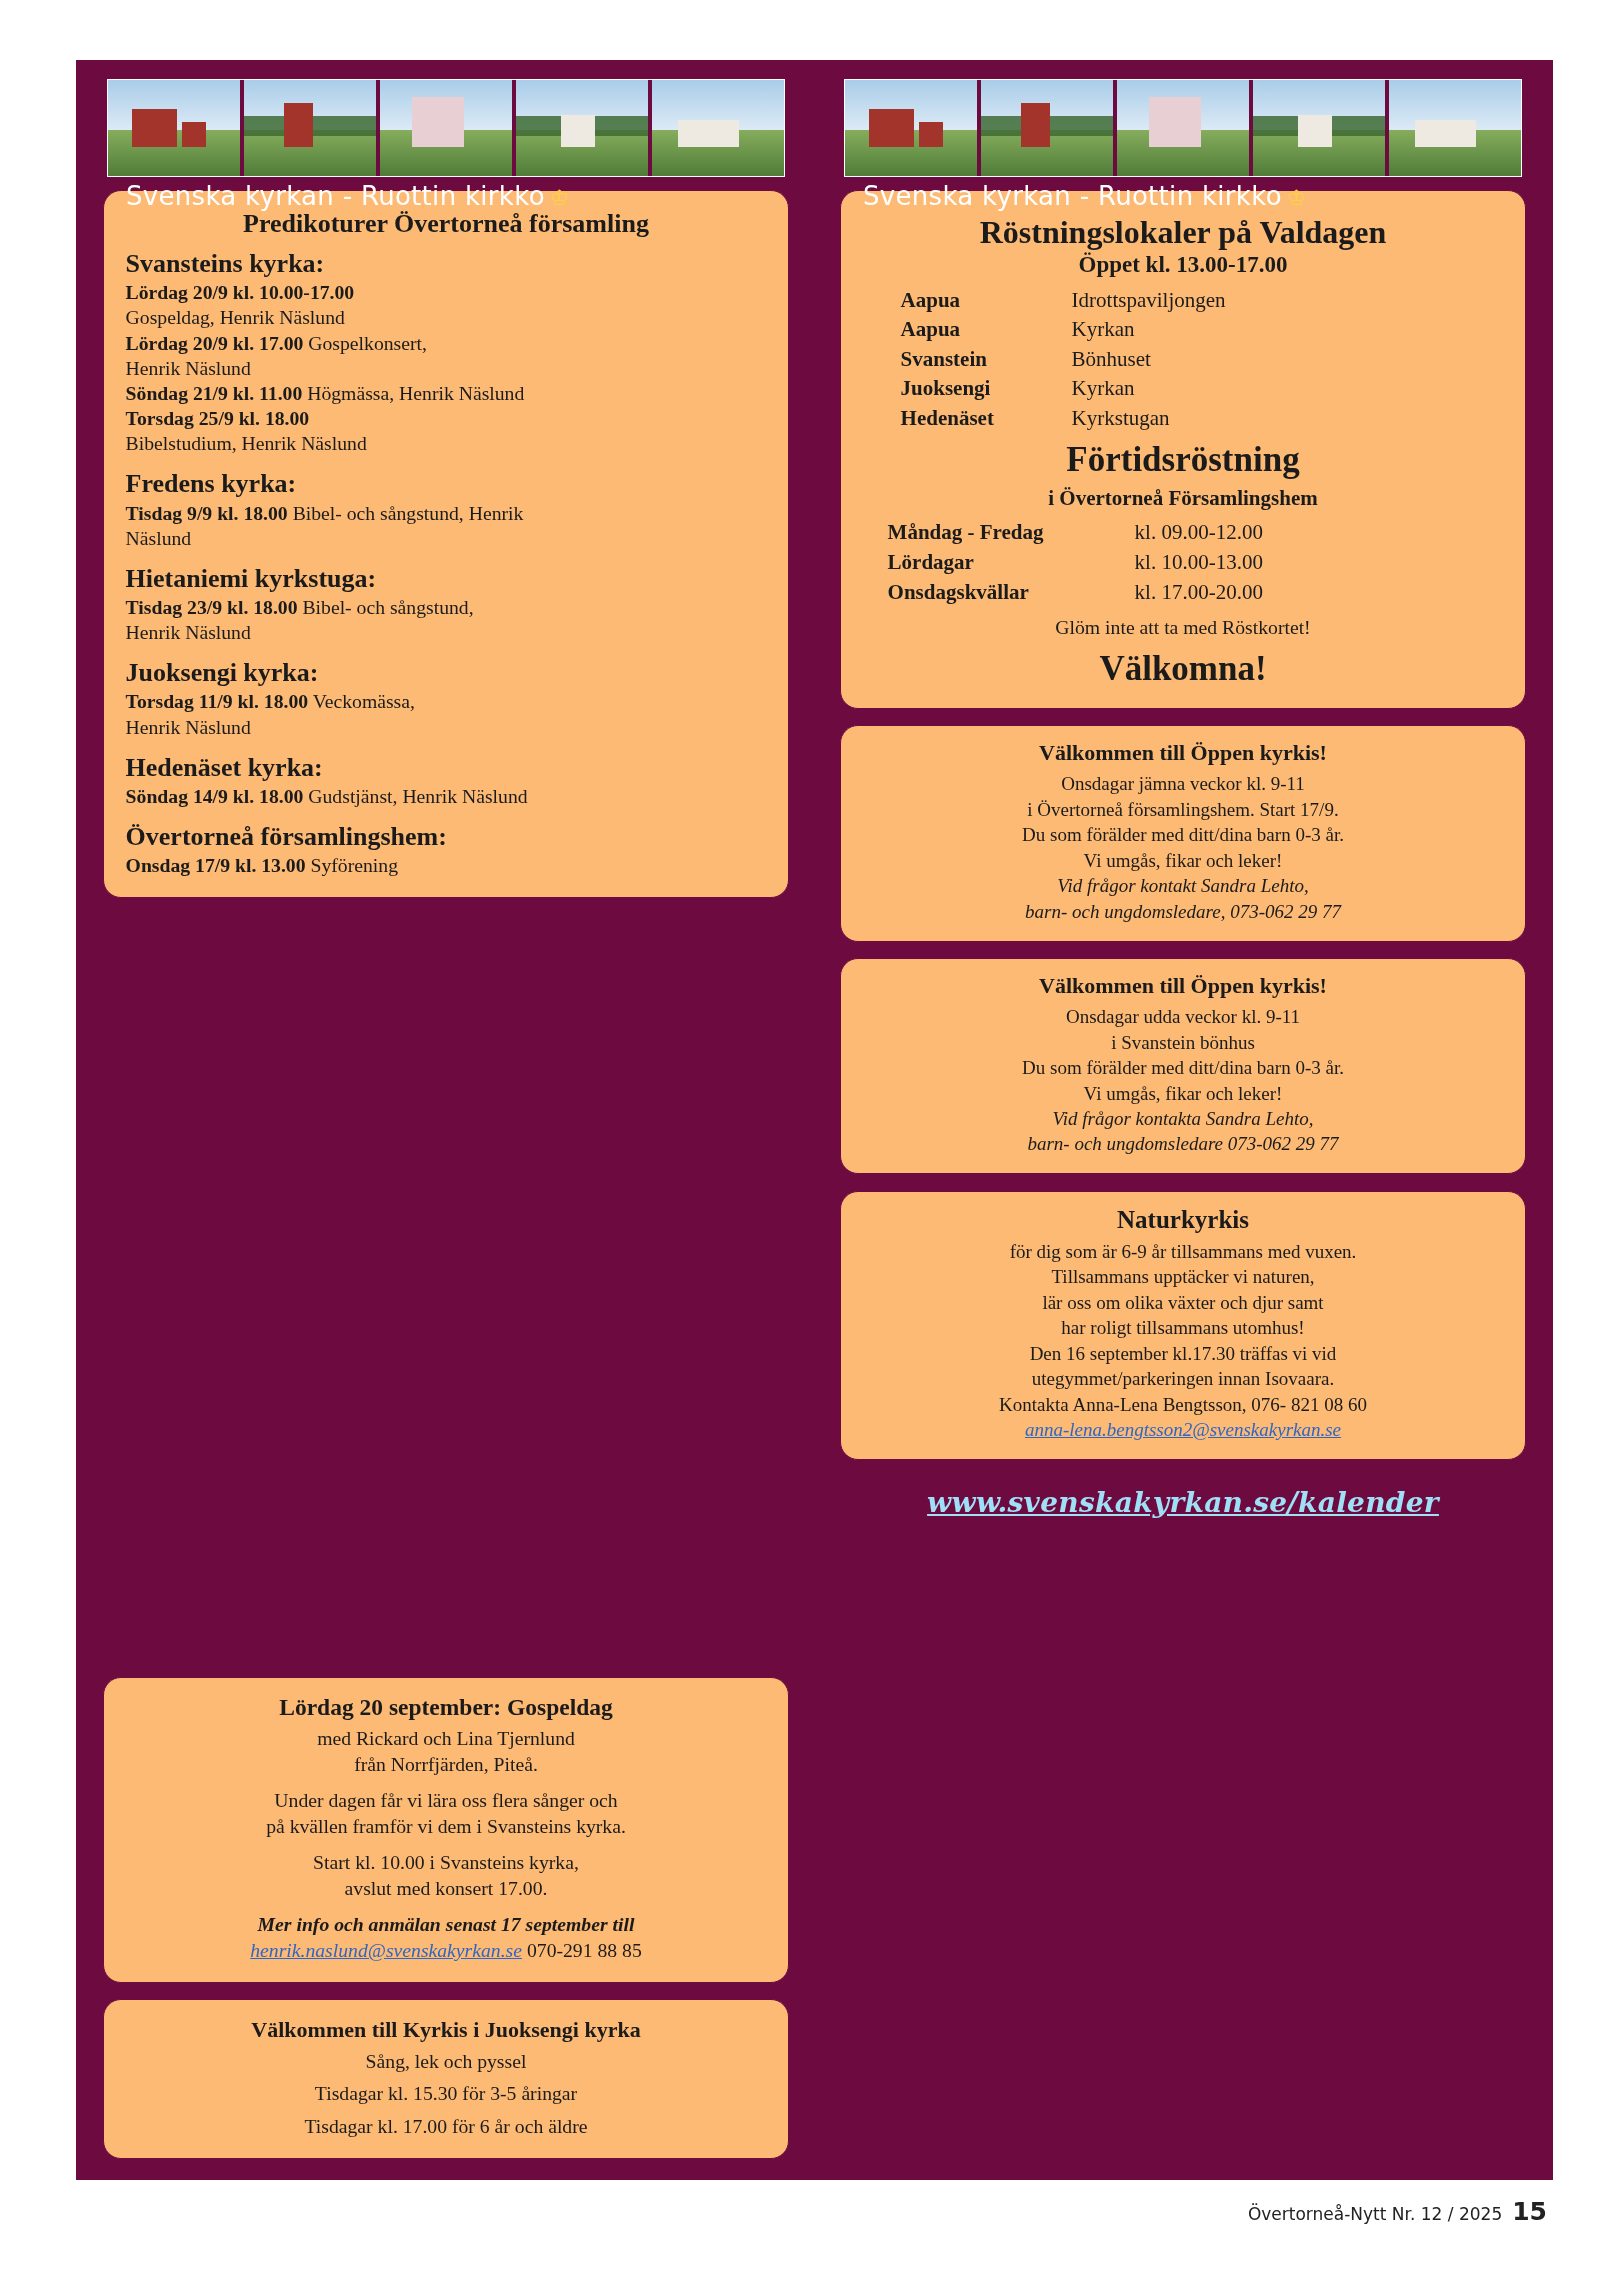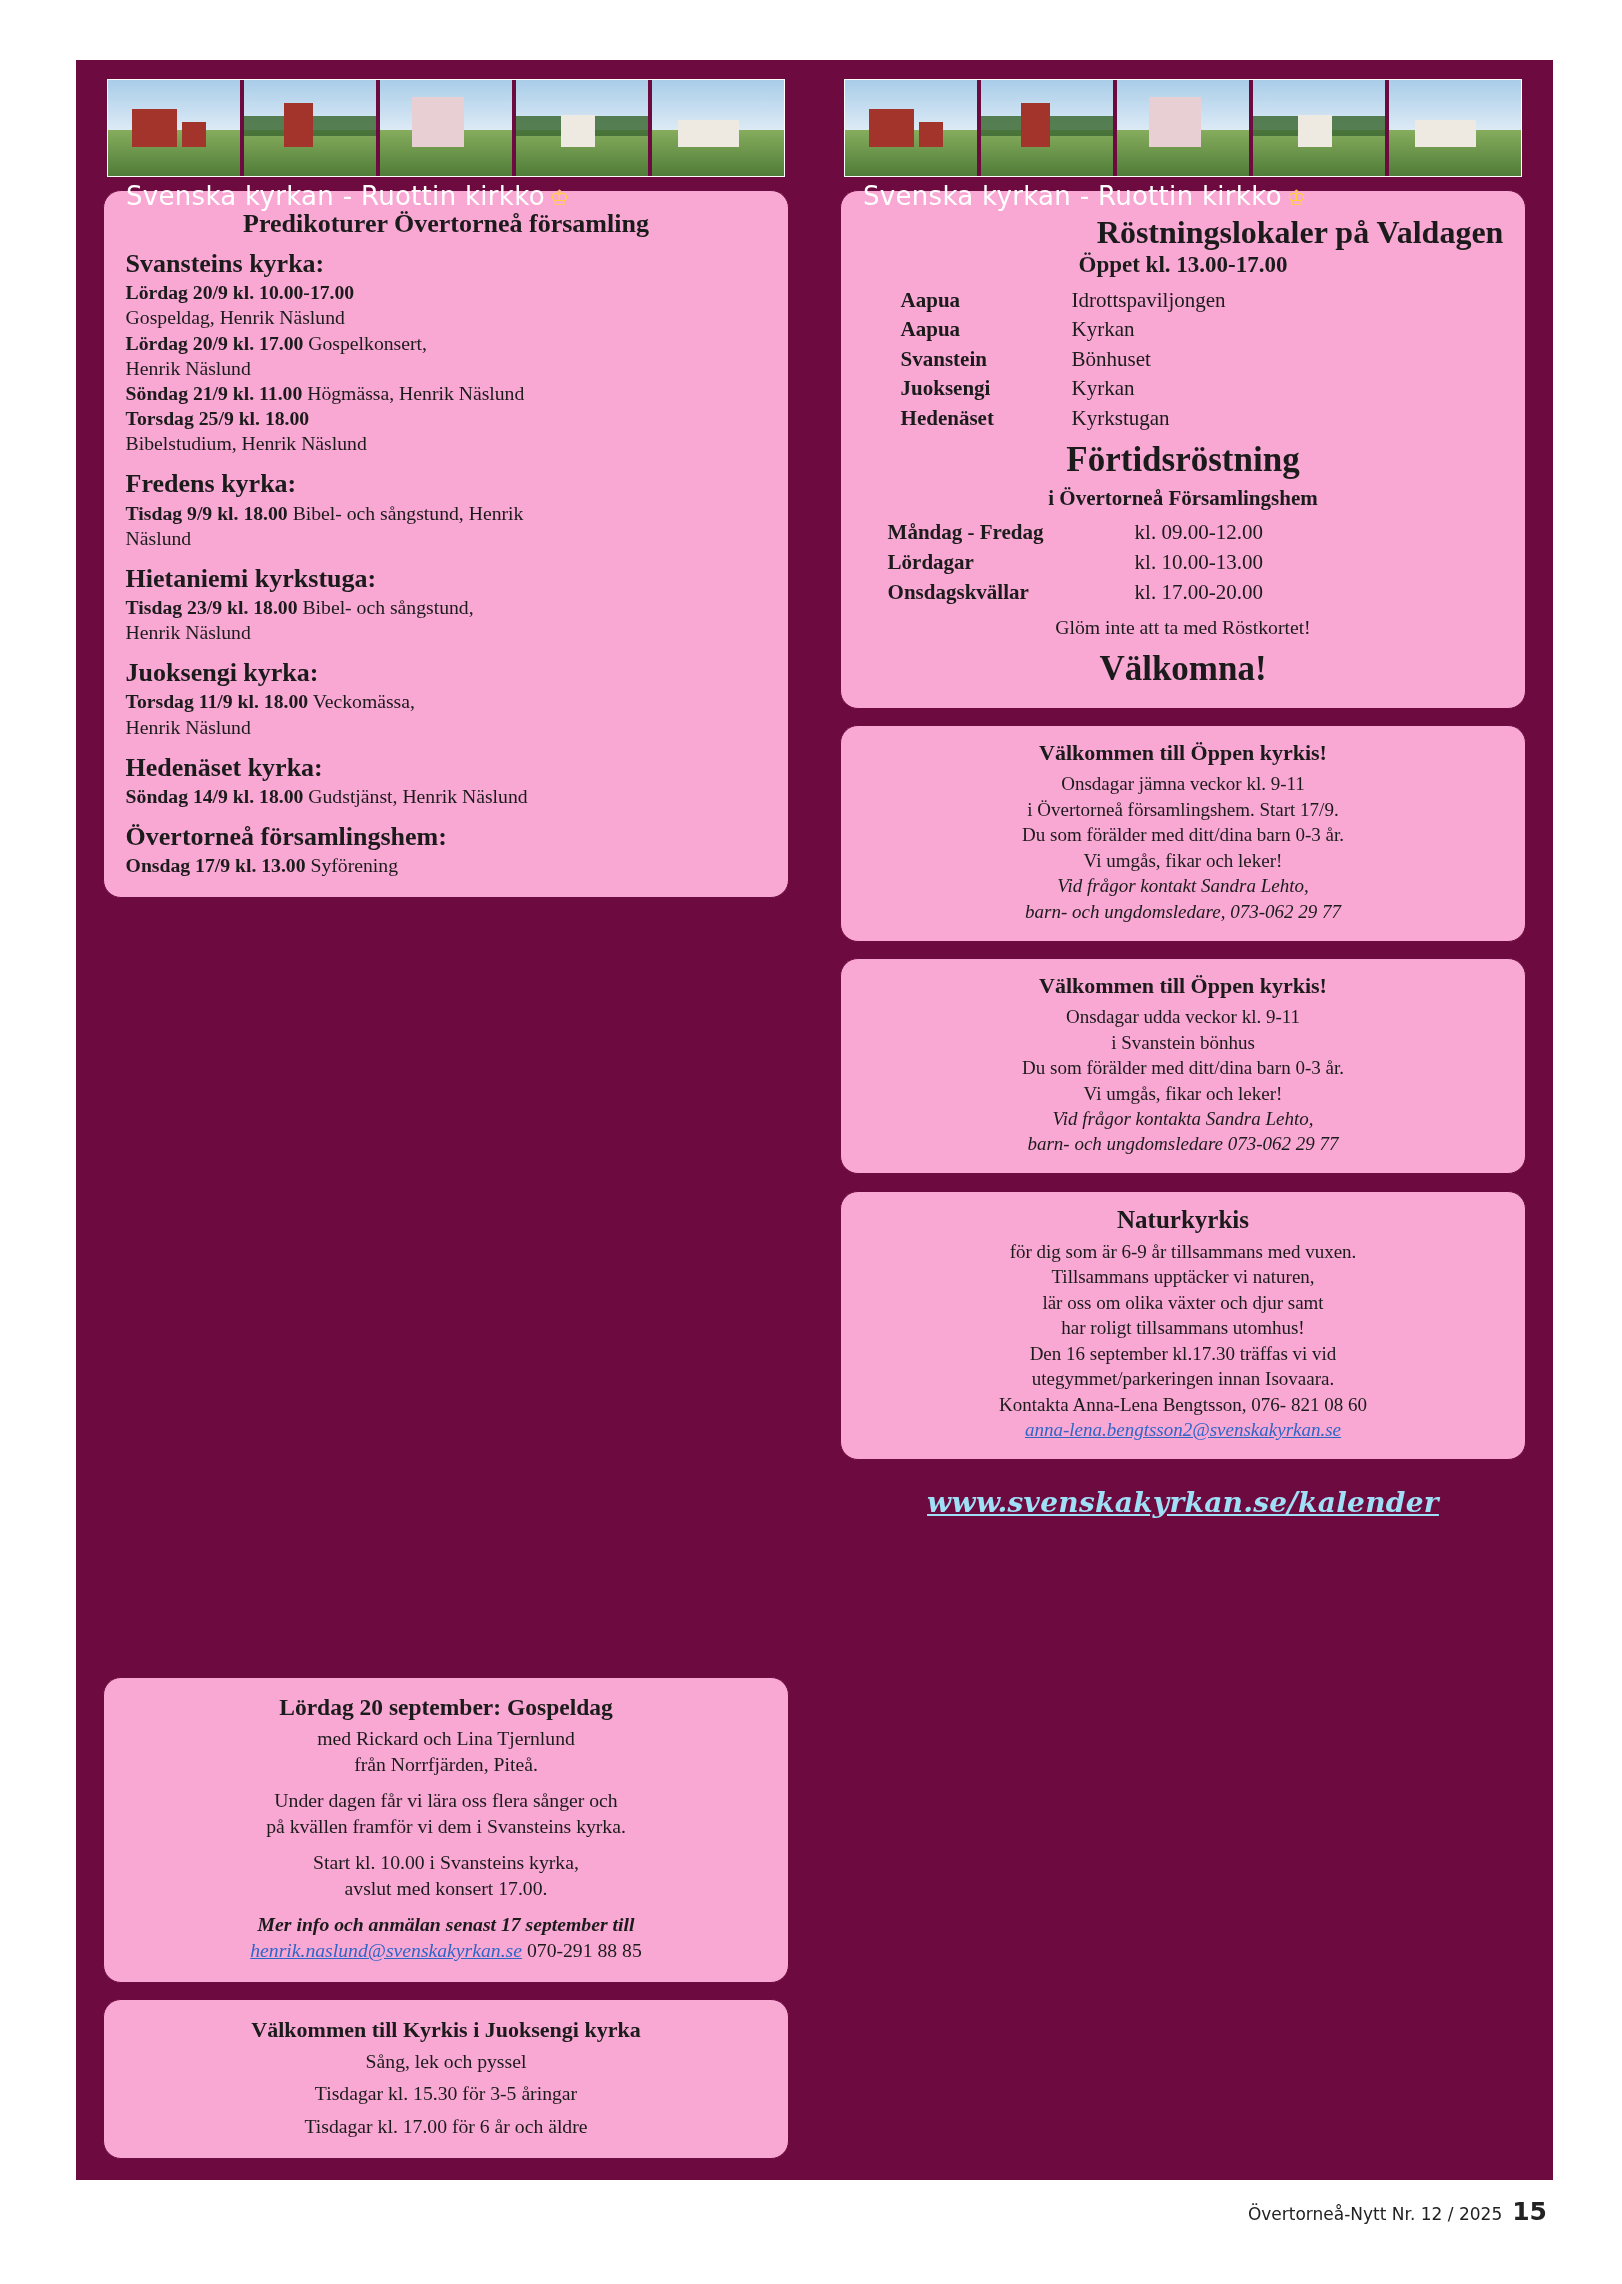--- a/index.html
+++ b/index.html
@@ -87,21 +87,21 @@
     white-space: nowrap;
   }
   .kyrkan-title .crown {
     color: #ffd23a;
     font-size: 21.6px;
     margin-left: 5px;
   }
 
   
   .box {
-    background: #f9a8d4;
+    background: #fdba74;
     border: 1.9px solid #6d0a40;
     border-radius: 18px;
     margin: 0 14px 16.5px 14px;
     padding: 16.5px 21.6px 19px 21.6px;
     box-sizing: border-box;
     color: #1b1b1b;
   }
   .box.tight { padding: 14px 19px 16.5px 19px; }
 
   .h1 {
@@ -112,21 +112,21 @@
   }
   .h2 {
     font-size: 23.5px;
     font-weight: bold;
     text-align: center;
     margin: 0 0 3.8px 0;
   }
   .h-big {
     font-size: 32px;
     font-weight: bold;
-    text-align: right;
+    text-align: center;
     margin: 6.3px 0 1.3px 0;
   }
   .h-huge {
     font-size: 35px;
     font-weight: bold;
     text-align: center;
     margin: 9px 0 6.3px 0;
   }
 
   .group { margin-bottom: 12.7px; }

